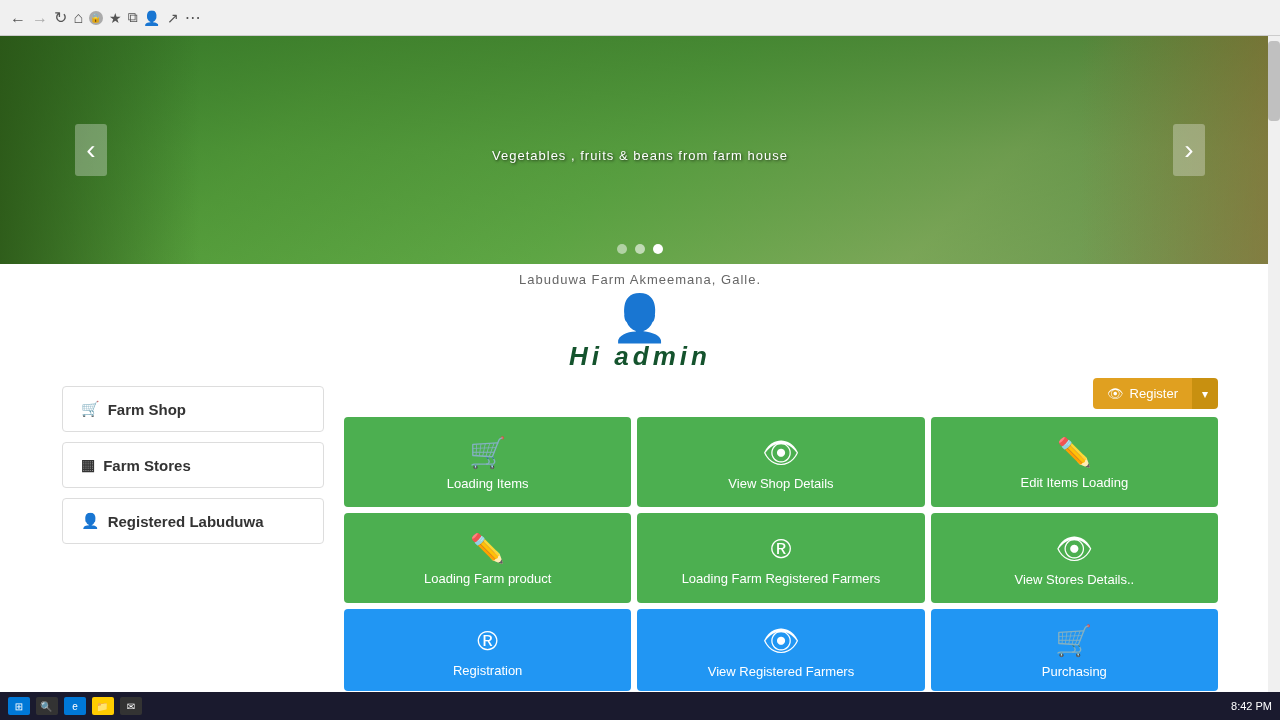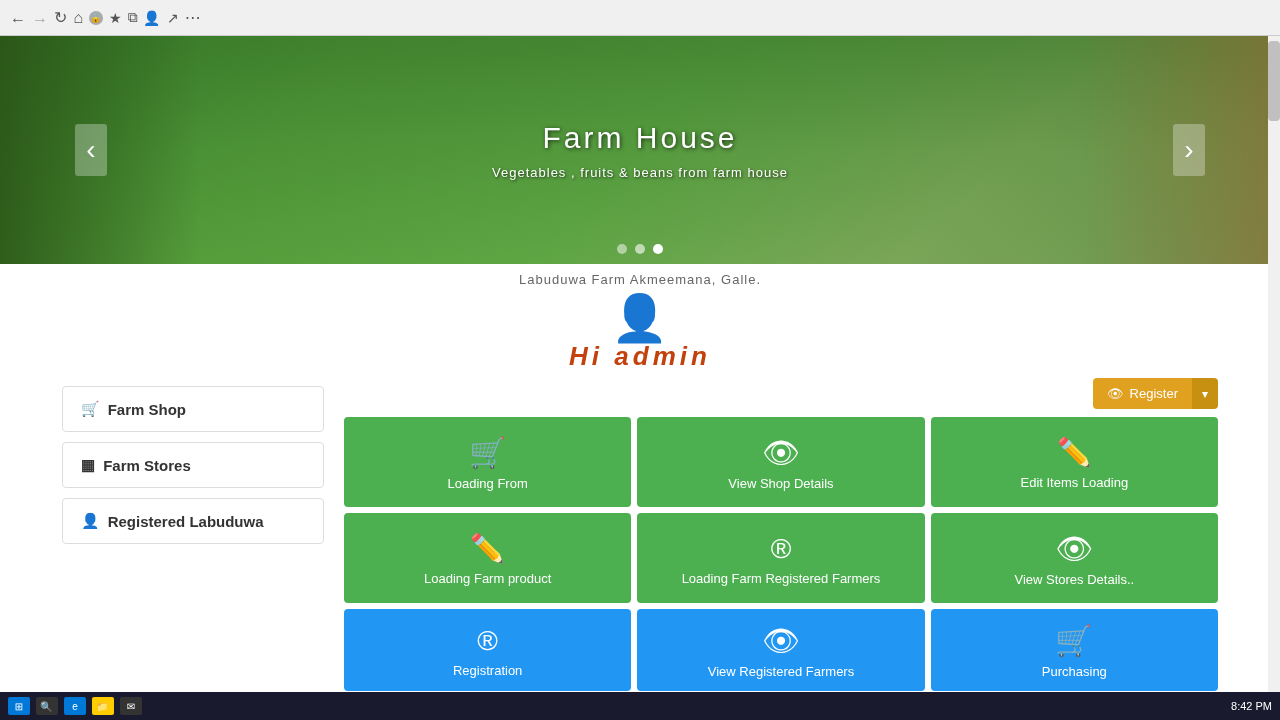--- a/index.html
+++ b/index.html
@@ -25,38 +25,37 @@
 
   <div style="width:100%;height:228px;background:linear-gradient(135deg,#2a7a2a 0%,#4a9a3a 25%,#5aaa4a 50%,#8aaa6a 75%,#6a8a5a 100%);position:relative;display:flex;align-items:center;justify-content:center;overflow:hidden;">
 
     <div style="position:absolute;inset:0;background:linear-gradient(180deg,rgba(60,120,40,0.7) 0%,rgba(80,140,50,0.5) 50%,rgba(100,160,60,0.4) 100%);"></div>
     <div style="position:absolute;left:0;top:0;width:200px;height:100%;background:linear-gradient(90deg,rgba(40,80,20,0.8),transparent);"></div>
     <div style="position:absolute;right:0;top:0;width:200px;height:100%;background:linear-gradient(270deg,rgba(160,100,50,0.5),transparent);"></div>
 
     <button style="position:absolute;left:75px;top:50%;transform:translateY(-50%);background:rgba(255,255,255,0.3);border:none;color:white;font-size:28px;width:32px;height:52px;cursor:pointer;border-radius:3px;display:flex;align-items:center;justify-content:center;z-index:3;">‹</button>
 
     <div style="position:relative;z-index:2;text-align:center;color:white;">
-      <div style="font-size:30px;font-weight:300;letter-spacing:3px;text-shadow:1px 1px 4px rgba(0,0,0,0.7);">Farm House</div>
       <div style="font-size:13px;margin-top:10px;text-shadow:1px 1px 3px rgba(0,0,0,0.7);letter-spacing:1px;">Vegetables , fruits &amp; beans from farm house</div>
     </div>
 
     <button style="position:absolute;right:75px;top:50%;transform:translateY(-50%);background:rgba(255,255,255,0.3);border:none;color:white;font-size:28px;width:32px;height:52px;cursor:pointer;border-radius:3px;display:flex;align-items:center;justify-content:center;z-index:3;">›</button>
 
     <div style="position:absolute;bottom:10px;left:50%;transform:translateX(-50%);display:flex;gap:8px;z-index:3;">
       <button style="width:10px;height:10px;border-radius:50%;background:rgba(255,255,255,0.5);border:none;cursor:pointer;"></button>
       <button style="width:10px;height:10px;border-radius:50%;background:rgba(255,255,255,0.6);border:none;cursor:pointer;"></button>
       <button style="width:10px;height:10px;border-radius:50%;background:white;border:none;cursor:pointer;"></button>
     </div>
   </div>
 
   <div style="text-align:center;padding:8px;color:#666;font-size:13px;letter-spacing:1px;">Labuduwa Farm Akmeemana, Galle.</div>
 
   <div style="display:flex;flex-direction:column;align-items:center;margin-bottom:6px;">
     <span style="font-size:46px;color:#555;line-height:1;">👤</span>
-    <span style="font-size:26px;font-style:italic;font-weight:bold;color:#c2410c;letter-spacing:4px;">Hi admin</span>
+    <span style="font-size:26px;font-style:italic;font-weight:bold;color:#14532d;letter-spacing:4px;">Hi admin</span>
   </div>
 
   <div style="display:flex;padding:0 62px;gap:20px;">
 
     <div style="width:262px;flex-shrink:0;display:flex;flex-direction:column;gap:10px;margin-top:8px;">
       <div style="background:white;border:1px solid #ddd;border-radius:4px;padding:13px 18px;font-size:15px;font-weight:bold;color:#333;cursor:pointer;display:flex;align-items:center;gap:8px;">
         <span>🛒</span>
         <span>Farm Shop</span>
       </div>
       <div style="background:white;border:1px solid #ddd;border-radius:4px;padding:13px 18px;font-size:15px;font-weight:bold;color:#333;cursor:pointer;display:flex;align-items:center;gap:8px;">
@@ -78,21 +77,21 @@
             <span>Register</span>
           </button>
           <button style="background:#c89010;border:none;color:white;padding:8px 10px;font-size:12px;cursor:pointer;">▾</button>
         </div>
       </div>
 
       <div style="display:grid;grid-template-columns:repeat(3,1fr);gap:6px;">
 
         <div style="background:#4caf50;border-radius:4px;padding:14px 10px 12px;display:flex;flex-direction:column;align-items:center;gap:6px;cursor:pointer;color:white;font-size:13px;font-weight:500;min-height:90px;justify-content:center;">
           <span style="font-size:30px;">🛒</span>
-          <span>Loading From</span>
+          <span>Loading Items</span>
         </div>
 
         <div style="background:#4caf50;border-radius:4px;padding:14px 10px 12px;display:flex;flex-direction:column;align-items:center;gap:6px;cursor:pointer;color:white;font-size:13px;font-weight:500;min-height:90px;justify-content:center;">
           <span style="font-size:30px;">👁</span>
           <span>View Shop Details</span>
         </div>
 
         <div style="background:#4caf50;border-radius:4px;padding:14px 10px 12px;display:flex;flex-direction:column;align-items:center;gap:6px;cursor:pointer;color:white;font-size:13px;font-weight:500;min-height:90px;justify-content:center;">
           <span style="font-size:28px;">✏️</span>
           <span>Edit Items Loading</span>

